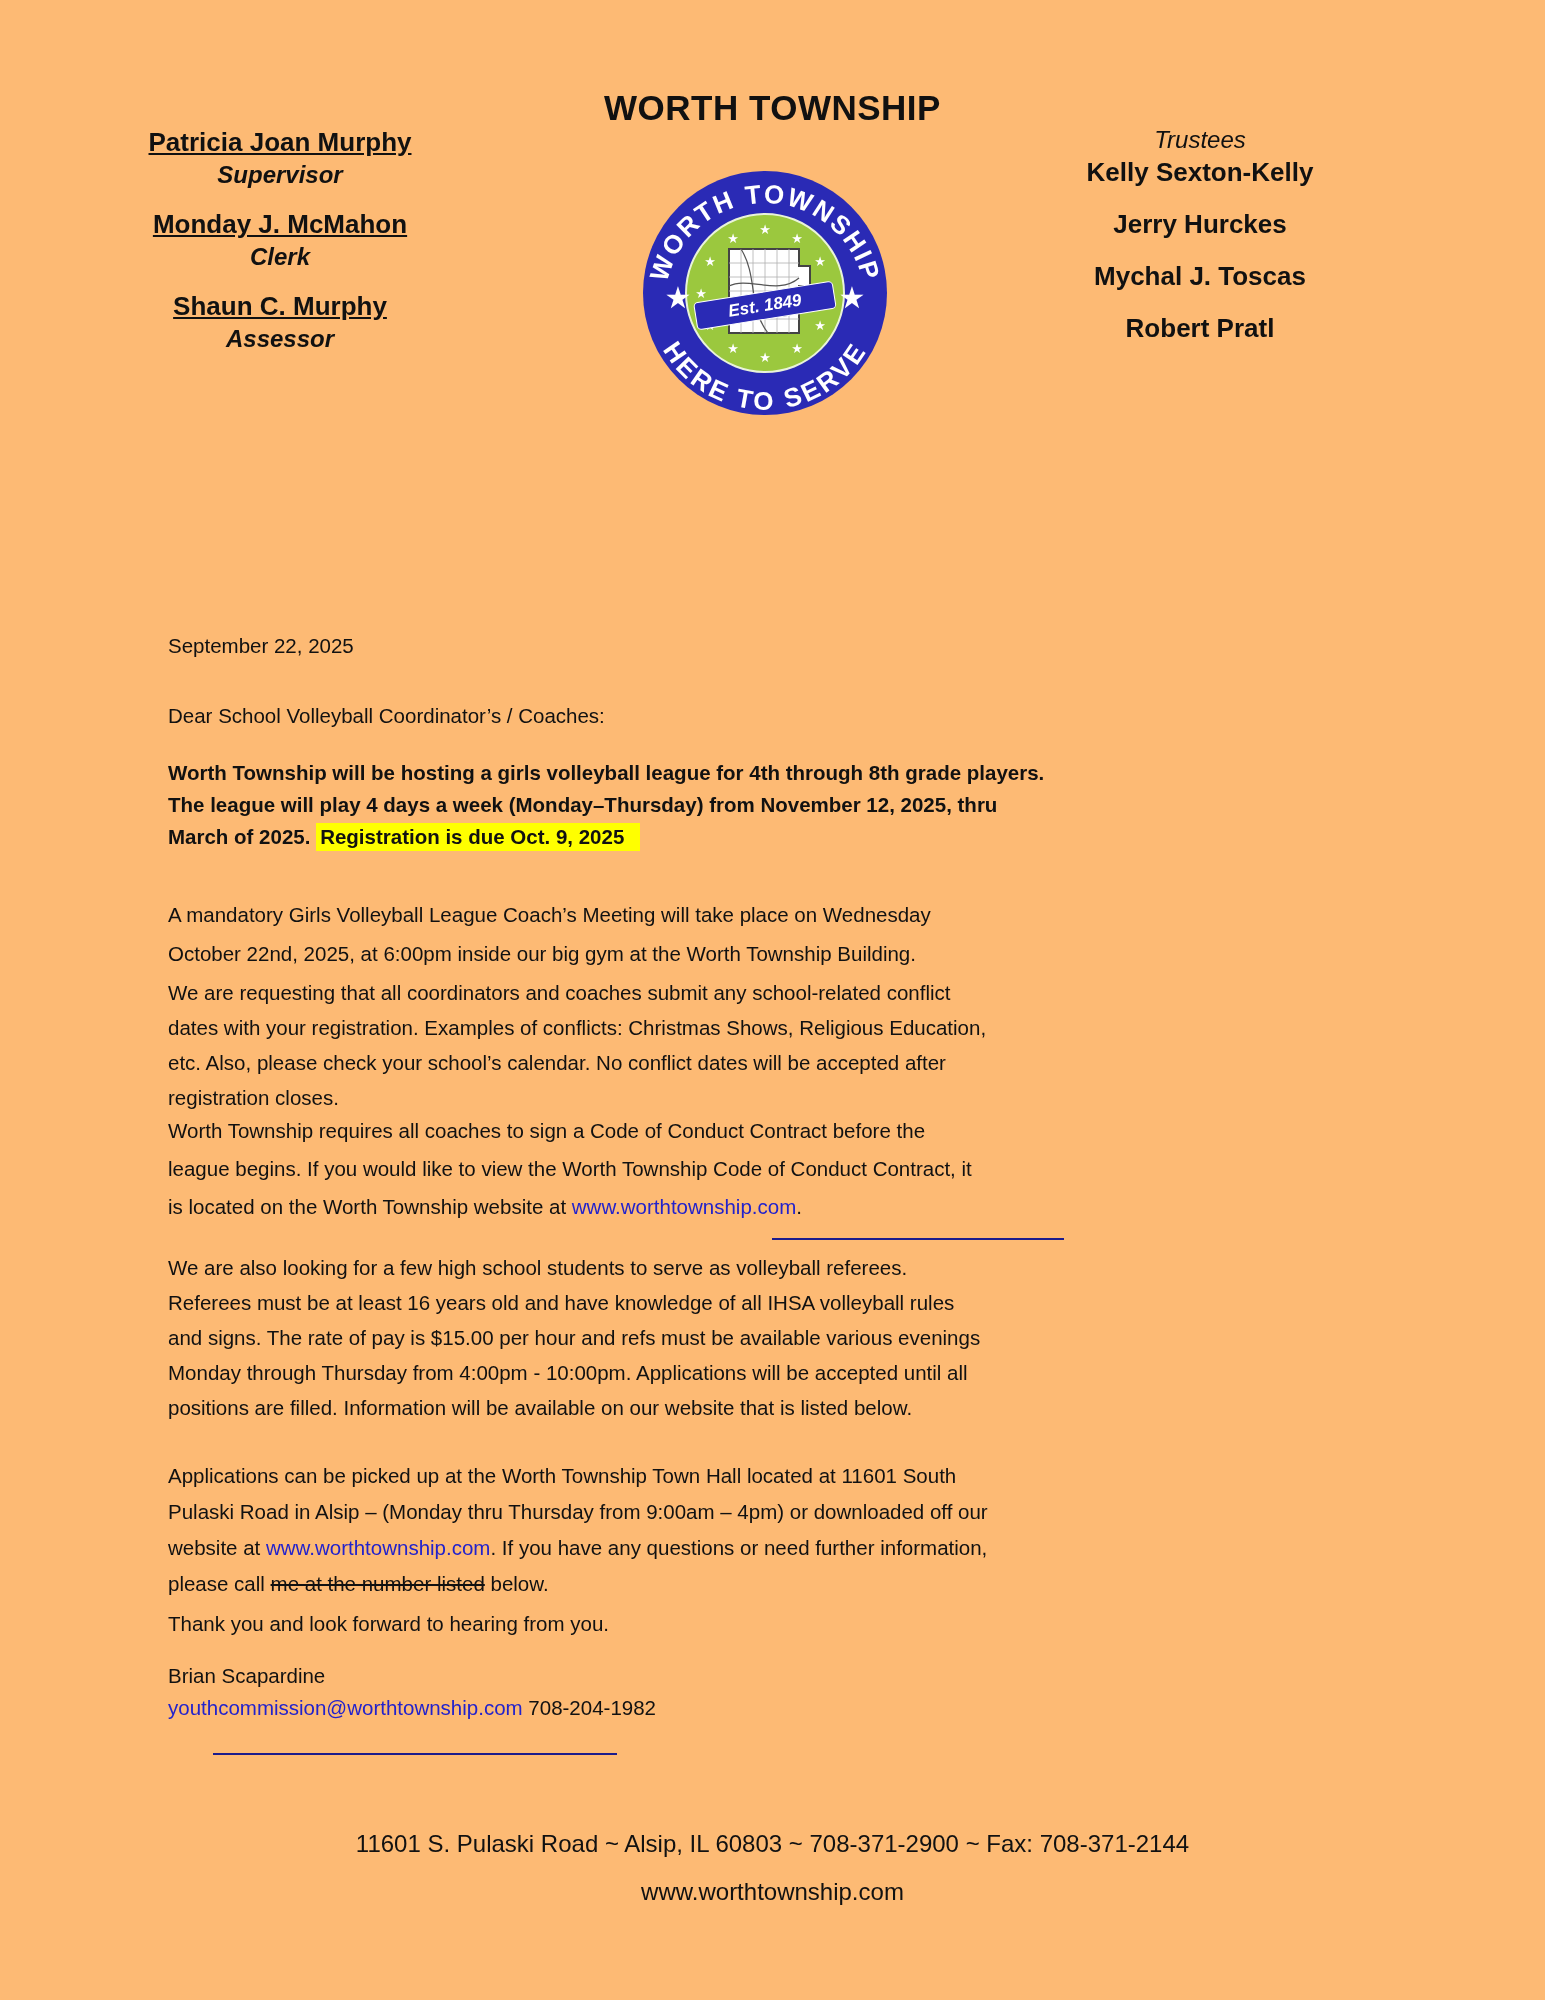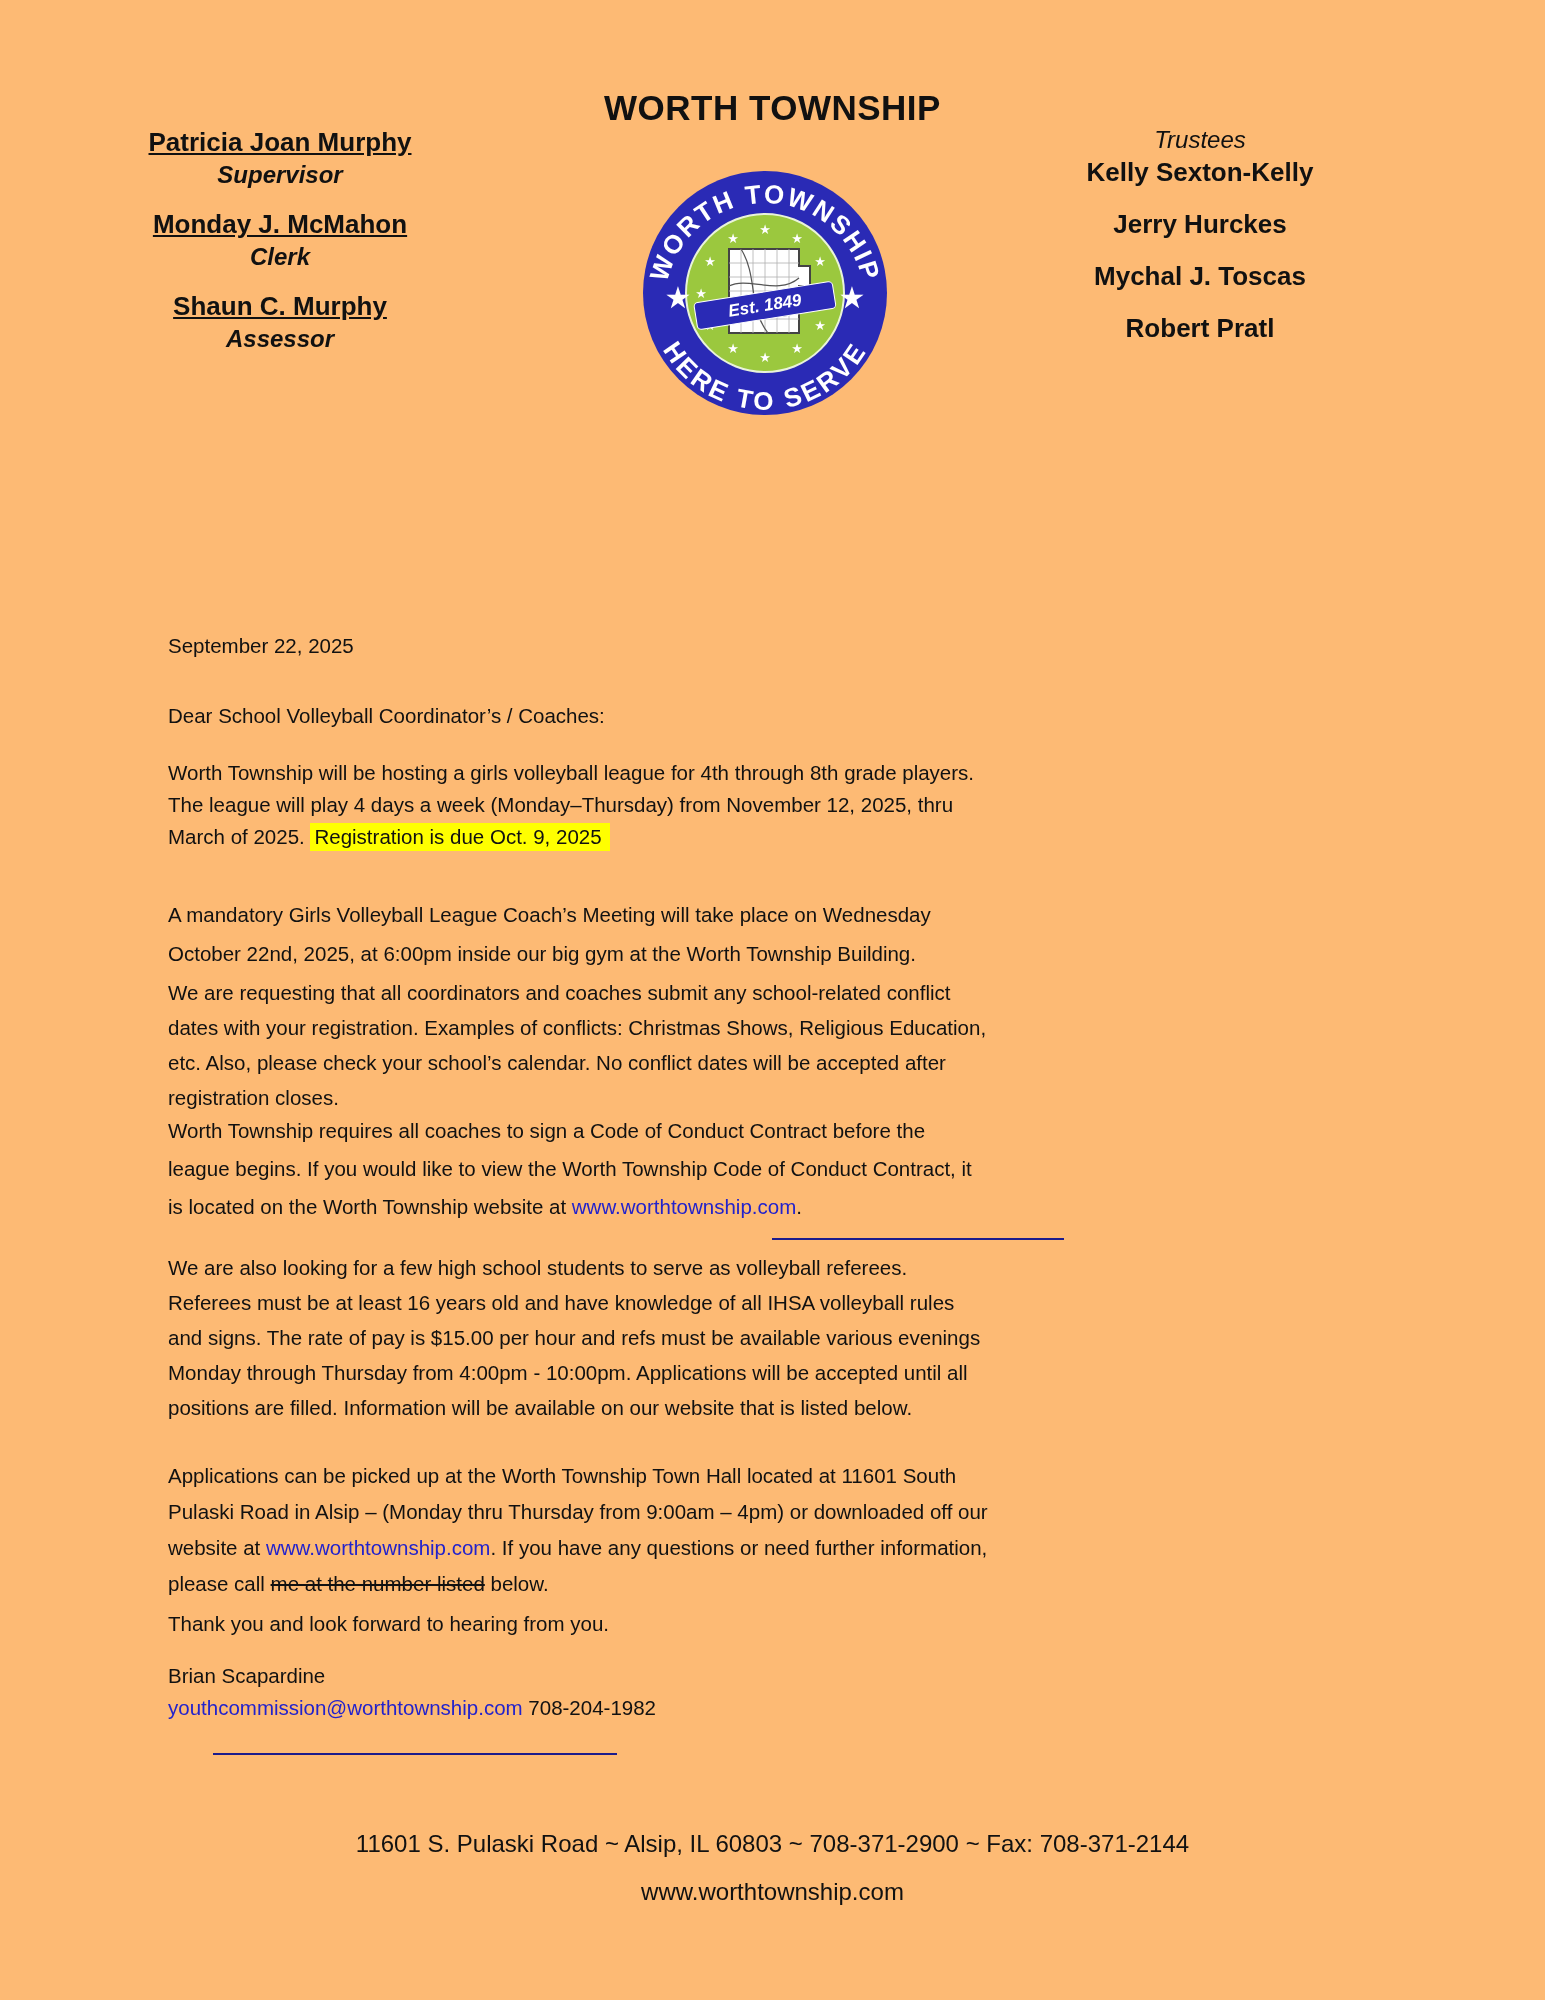--- a/index.html
+++ b/index.html
@@ -17,26 +17,26 @@
   }
   .officials{position:absolute;left:130px;top:125px;width:300px;text-align:center;}
   .official-name{font-size:26px;font-weight:bold;line-height:34px;text-decoration:underline;}
   .official-role{font-size:24px;font-style:italic;line-height:32px;margin-bottom:16px;font-weight:bold;}
   .trustees{position:absolute;left:1020px;top:125px;width:360px;text-align:center;}
   .trustees-label{font-size:24px;font-style:italic;line-height:30px;}
   .trustee-name{font-size:26px;font-weight:bold;line-height:34px;margin-bottom:18px;}
   .logo{position:absolute;left:640px;top:168px;width:250px;height:250px;}
   .body-line{font-size:20.5px;line-height:32px;white-space:nowrap;}
   .para{position:absolute;left:168px;}
-  .hl{background:#ffff00;padding:2px 8px 3px 4px;}
+  .hl{background:#ffff00;padding:2px 16px 3px 4px;}
   a.doclink,.doclink{color:#2222cc;text-decoration:none;cursor:pointer;}
   .strike{text-decoration:line-through;}
   .rule{position:absolute;border-top:2px solid #1c1c8c;height:0;}
   .footer-line{position:absolute;left:0;width:100%;text-align:center;font-size:24px;}
-  .lh32 .body-line{line-height:32px;}
+  .lh32 .body-line{line-height:32px;font-weight:bold;}
   .lh35 .body-line{line-height:35px;}
   .lh36 .body-line{line-height:36px;}
   .lh38 .body-line{line-height:38px;}
   .lh39 .body-line{line-height:39px;}
 </style>
 </head>
 <body>
 
 <div class="page">
 

